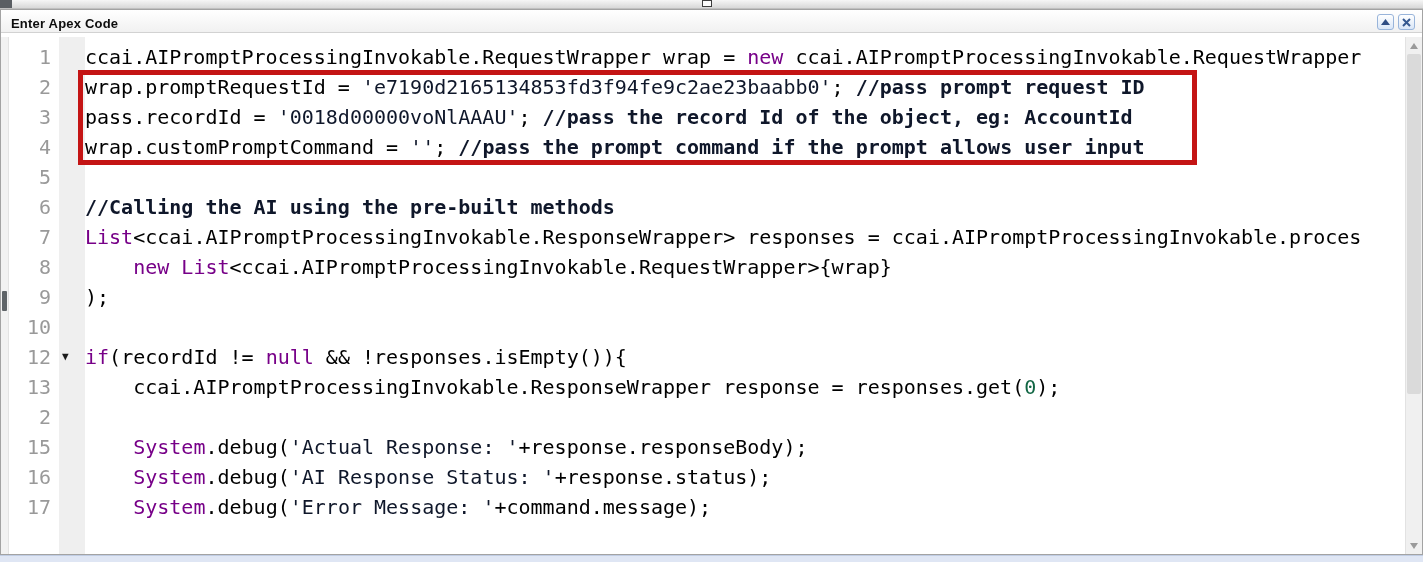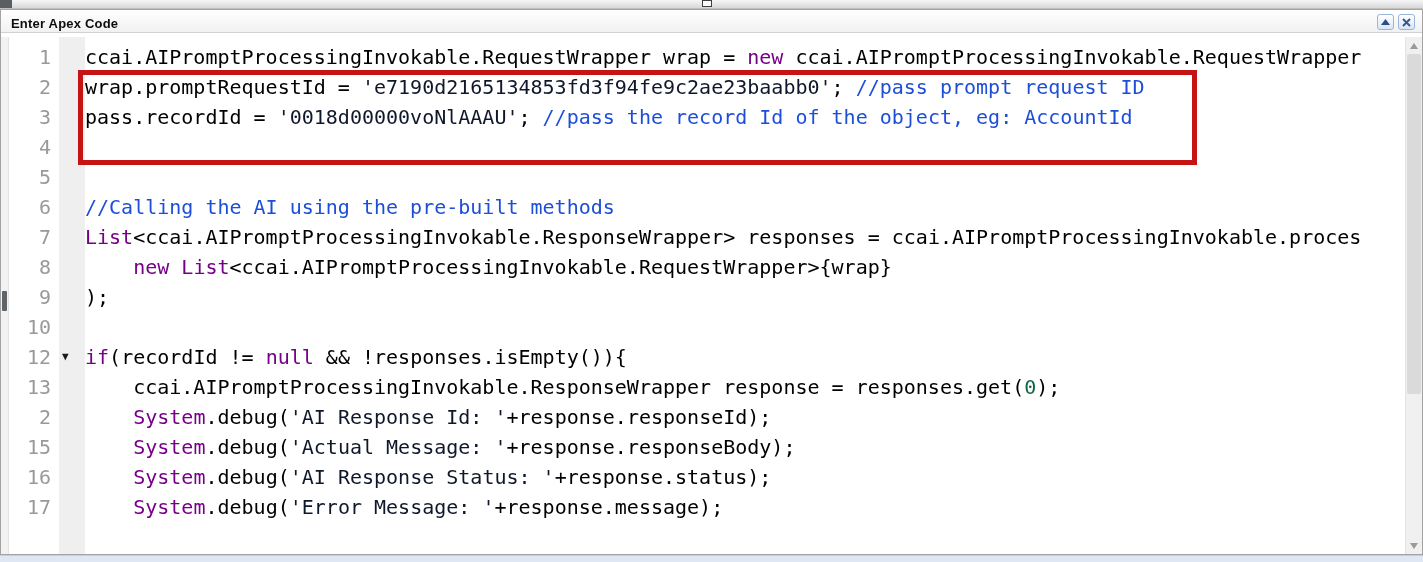--- a/index.html
+++ b/index.html
@@ -63,21 +63,21 @@
     font-size:20px; line-height:30px; color:#000;
   }
   .line-row { display:flex; height:30px; white-space:pre; }
   .ln { flex:none; width:50px; text-align:right; padding-right:8px; box-sizing:border-box; color:#999; }
   .fold { flex:none; width:26px; box-sizing:border-box; padding-left:3px; font-size:11px; line-height:30px; color:#1a1a1a; }
   .code { }
 
   .tk-p { color:#000000; }
   .tk-k { color:#770088; }
   .tk-s { color:#0f172a; }
-  .tk-c { color:#1d4ed8; }
+  .tk-c { color:#0f172a;font-weight:bold; }
   .tk-n { color:#116644; }
 
   .highlight-box {
     position:absolute; left:69px; top:33px; width:1119px; height:95px;
     border:5px solid #c41414; box-sizing:border-box; pointer-events:none;
   }
 
   
   .scrollbar {
     position:absolute; right:0; top:0; bottom:0; width:17px;
@@ -124,33 +124,33 @@
     <div class="left-splitter">
       <div class="left-handle"></div>
     </div>
 
     <div class="editor">
       <div class="fold-band"></div>
       <div class="lines">
           <div class="line-row"><span class="ln">1</span><span class="fold"></span><span class="code"><span class="tk-p">ccai.AIPromptProcessingInvokable.RequestWrapper wrap = </span><span class="tk-k">new</span><span class="tk-p"> ccai.AIPromptProcessingInvokable.RequestWrapper</span></span></div>
           <div class="line-row"><span class="ln">2</span><span class="fold"></span><span class="code"><span class="tk-p">wrap.promptRequestId = </span><span class="tk-s">'e7190d2165134853fd3f94fe9c2ae23baabb0'</span><span class="tk-p">; </span><span class="tk-c">//pass prompt request ID</span></span></div>
           <div class="line-row"><span class="ln">3</span><span class="fold"></span><span class="code"><span class="tk-p">pass.recordId = </span><span class="tk-s">'0018d00000voNlAAAU'</span><span class="tk-p">; </span><span class="tk-c">//pass the record Id of the object, eg: AccountId</span></span></div>
-          <div class="line-row"><span class="ln">4</span><span class="fold"></span></div>
+          <div class="line-row"><span class="ln">4</span><span class="fold"></span><span class="code"><span class="tk-p">wrap.customPromptCommand = </span><span class="tk-s">''</span><span class="tk-p">; </span><span class="tk-c">//pass the prompt command if the prompt allows user input</span></span></div>
           <div class="line-row"><span class="ln">5</span><span class="fold"></span><span class="code"></span></div>
           <div class="line-row"><span class="ln">6</span><span class="fold"></span><span class="code"><span class="tk-c">//Calling the AI using the pre-built methods</span></span></div>
           <div class="line-row"><span class="ln">7</span><span class="fold"></span><span class="code"><span class="tk-k">List</span><span class="tk-p">&lt;ccai.AIPromptProcessingInvokable.ResponseWrapper&gt; responses = ccai.AIPromptProcessingInvokable.proces</span></span></div>
           <div class="line-row"><span class="ln">8</span><span class="fold"></span><span class="code"><span class="tk-p">    </span><span class="tk-k">new</span><span class="tk-p"> </span><span class="tk-k">List</span><span class="tk-p">&lt;ccai.AIPromptProcessingInvokable.RequestWrapper&gt;{wrap}</span></span></div>
           <div class="line-row"><span class="ln">9</span><span class="fold"></span><span class="code"><span class="tk-p">);</span></span></div>
           <div class="line-row"><span class="ln">10</span><span class="fold"></span><span class="code"></span></div>
           <div class="line-row"><span class="ln">12</span><span class="fold">▼</span><span class="code"><span class="tk-k">if</span><span class="tk-p">(recordId != </span><span class="tk-k">null</span><span class="tk-p"> &amp;&amp; !responses.isEmpty()){</span></span></div>
           <div class="line-row"><span class="ln">13</span><span class="fold"></span><span class="code"><span class="tk-p">    ccai.AIPromptProcessingInvokable.ResponseWrapper response = responses.get(</span><span class="tk-n">0</span><span class="tk-p">);</span></span></div>
-          <div class="line-row"><span class="ln">2</span><span class="fold"></span><span class="code"><span class="tk-p">    </span><span class="tk-k">System</span><span class="tk-p">.debug(</span><span class="tk-s">'AI Response Id: '</span><span class="tk-p">+response.responseId);</span></span></div>
-          <div class="line-row"><span class="ln">15</span><span class="fold"></span><span class="code"><span class="tk-p">    </span><span class="tk-k">System</span><span class="tk-p">.debug(</span><span class="tk-s">'Actual Message: '</span><span class="tk-p">+response.responseBody);</span></span></div>
+          <div class="line-row"><span class="ln">2</span><span class="fold"></span></div>
+          <div class="line-row"><span class="ln">15</span><span class="fold"></span><span class="code"><span class="tk-p">    </span><span class="tk-k">System</span><span class="tk-p">.debug(</span><span class="tk-s">'Actual Response: '</span><span class="tk-p">+response.responseBody);</span></span></div>
           <div class="line-row"><span class="ln">16</span><span class="fold"></span><span class="code"><span class="tk-p">    </span><span class="tk-k">System</span><span class="tk-p">.debug(</span><span class="tk-s">'AI Response Status: '</span><span class="tk-p">+response.status);</span></span></div>
-          <div class="line-row"><span class="ln">17</span><span class="fold"></span><span class="code"><span class="tk-p">    </span><span class="tk-k">System</span><span class="tk-p">.debug(</span><span class="tk-s">'Error Message: '</span><span class="tk-p">+response.message);</span></span></div>
+          <div class="line-row"><span class="ln">17</span><span class="fold"></span><span class="code"><span class="tk-p">    </span><span class="tk-k">System</span><span class="tk-p">.debug(</span><span class="tk-s">'Error Message: '</span><span class="tk-p">+command.message);</span></span></div>
         </div>
       <div class="highlight-box"></div>
     </div>
 
     <div class="scrollbar">
       <div class="sb-btn up">
         <i class="tri-up"></i>
       </div>
       <div class="sb-thumb"></div>
       <div class="sb-btn down">

